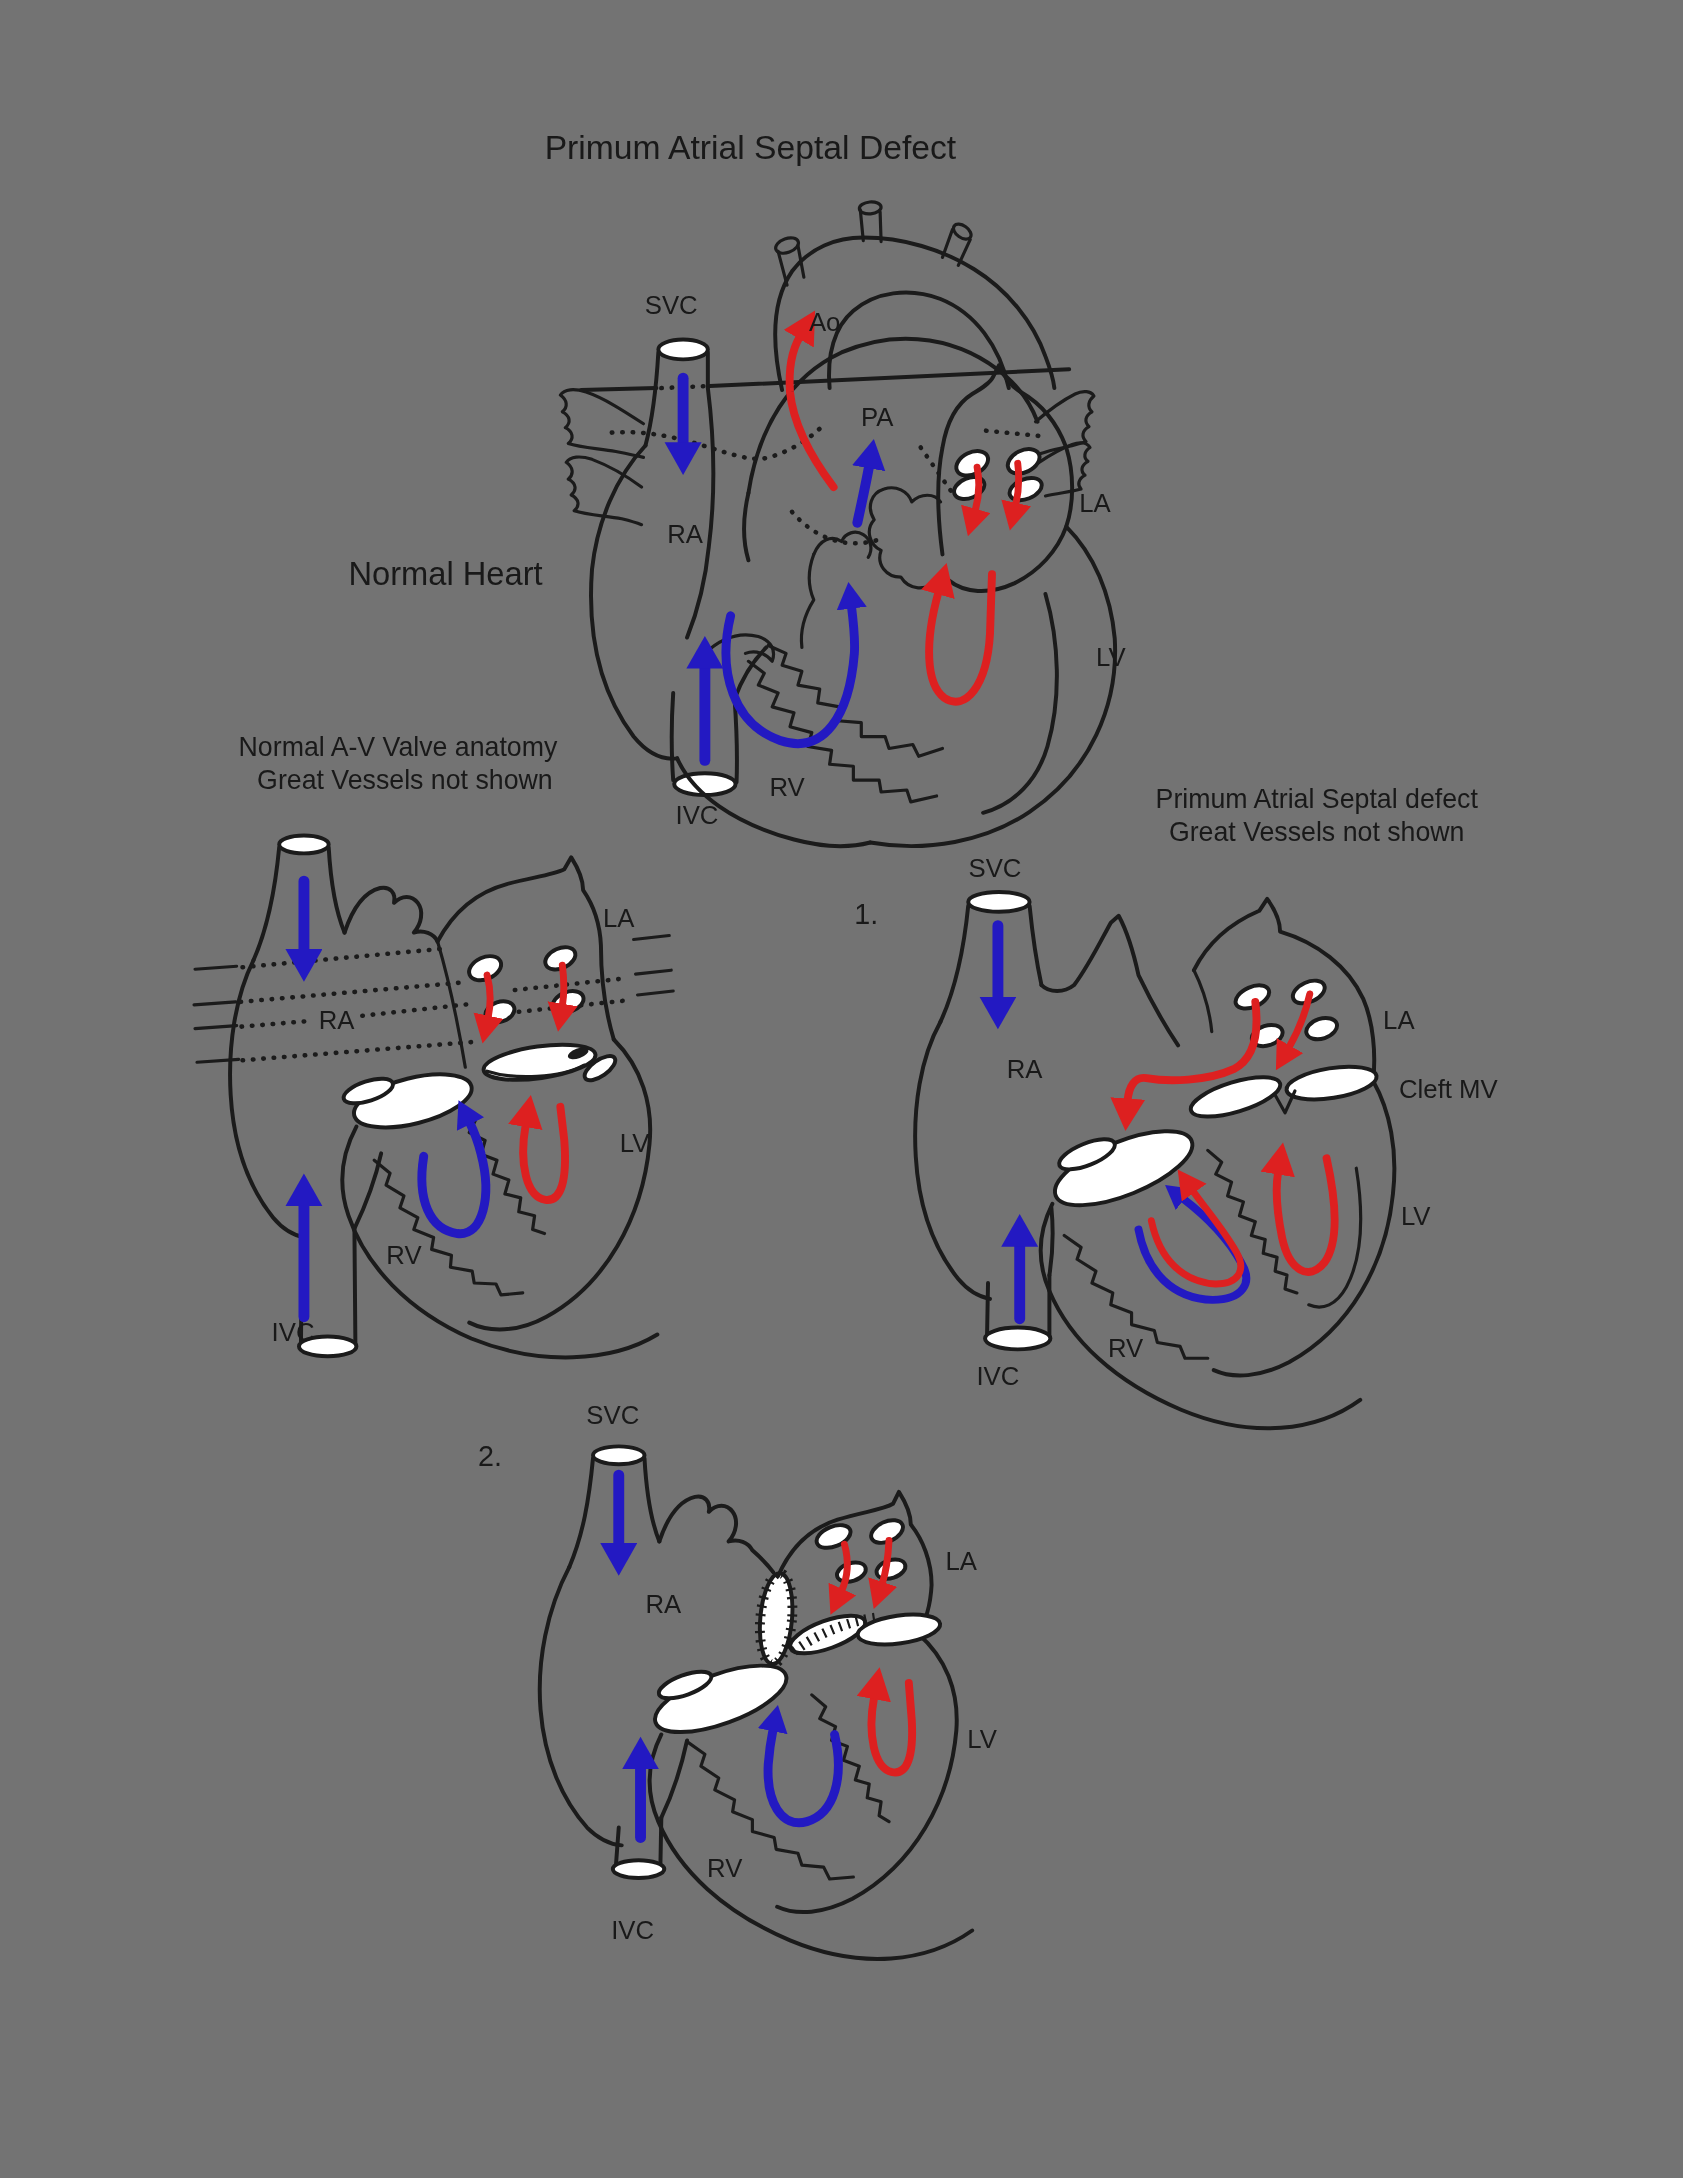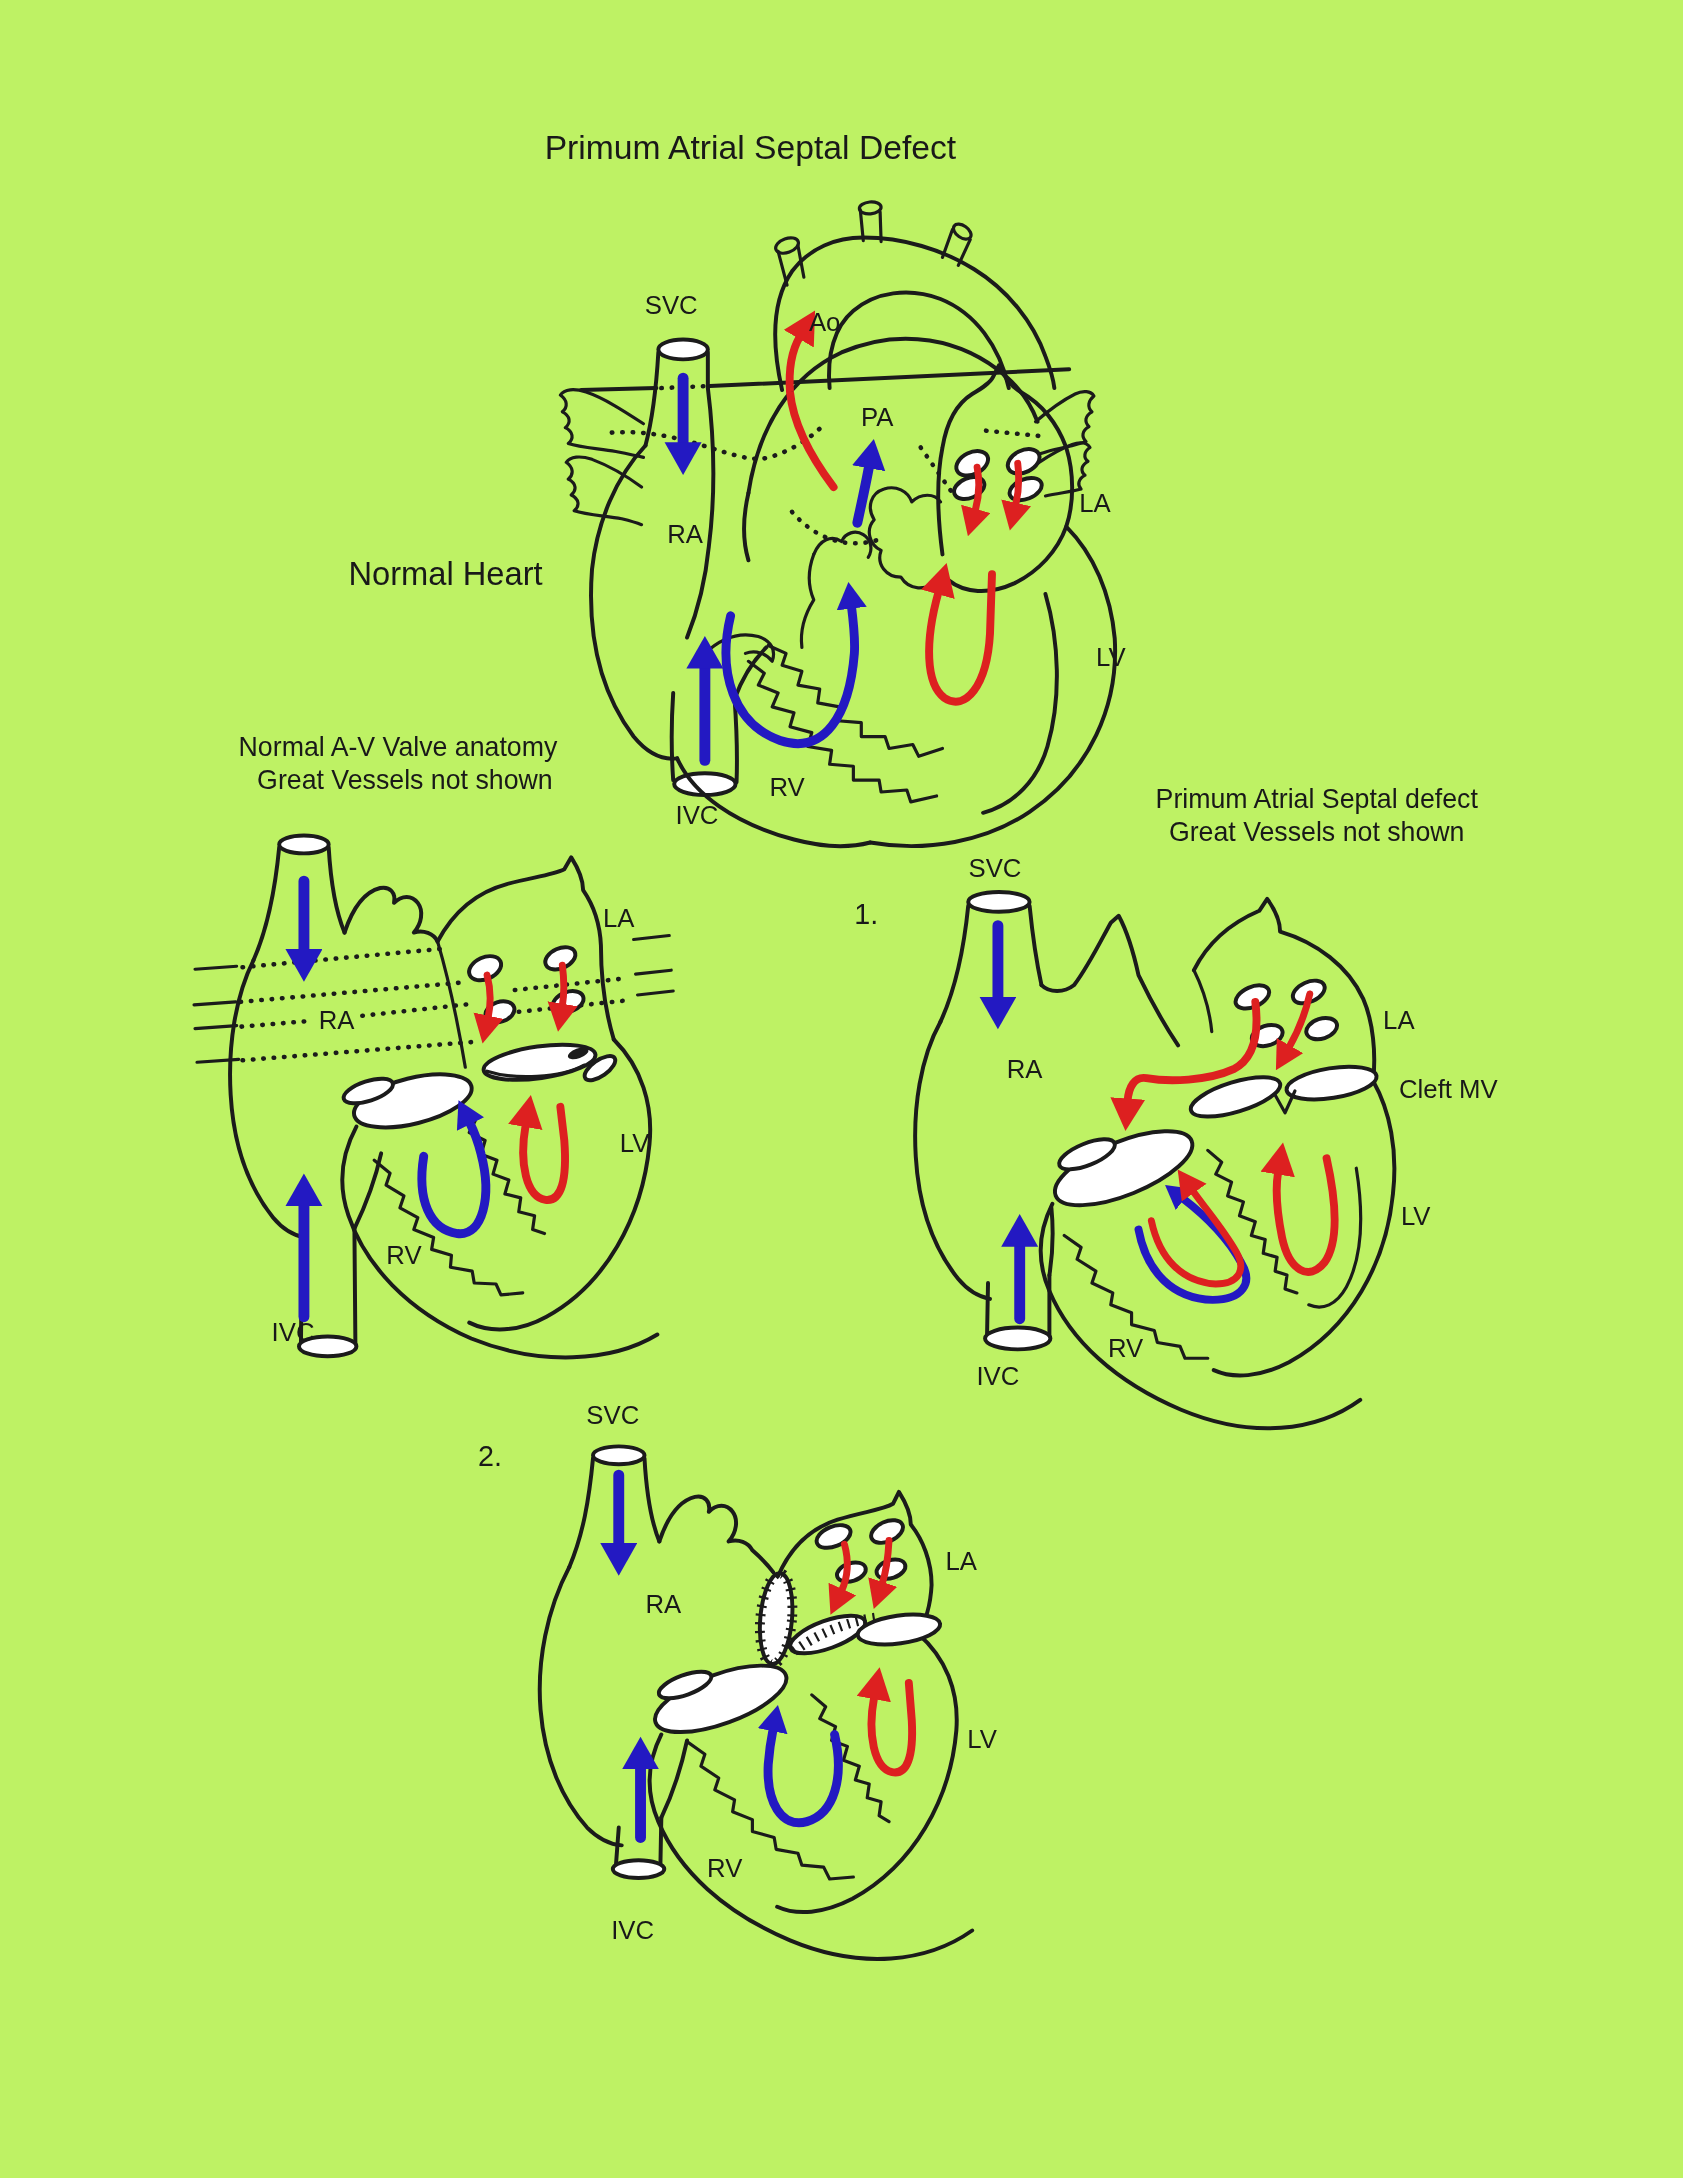--- a/index.html
+++ b/index.html
@@ -1,17 +1,17 @@
 <!DOCTYPE html>
 <html><head>
 <meta charset="utf-8">
 <style>
   html,body { margin:0; padding:0; background:#e8e8e8; }
   .page {
-    position:relative; width:1683px; height:2178px; background:#bef264;
+    position:relative; width:1683px; height:2178px; background:#737373;
     margin:0 auto; overflow:hidden;
     font-family:"Liberation Sans", sans-serif;
   }
   svg.art { position:absolute; left:0; top:0; width:1683px; height:2178px; }
   .k  { stroke:#1b1b1b; fill:none; stroke-width:4; stroke-linecap:round; stroke-linejoin:round; }
   .kw { stroke:#1b1b1b; fill:#ffffff; stroke-width:4; stroke-linecap:round; stroke-linejoin:round; }
   .kt { stroke:#1b1b1b; fill:none; stroke-width:3.2; stroke-linecap:round; stroke-linejoin:round; }
   .kd { stroke:#1b1b1b; fill:none; stroke-width:4.6; stroke-linecap:round; stroke-dasharray:0.5 10; }
   .stitch { stroke:#1b1b1b; fill:none; stroke-width:10; stroke-dasharray:2.2 6.5; }
   .ab { stroke:#2319c2; fill:none; stroke-linecap:round; stroke-linejoin:round; }

